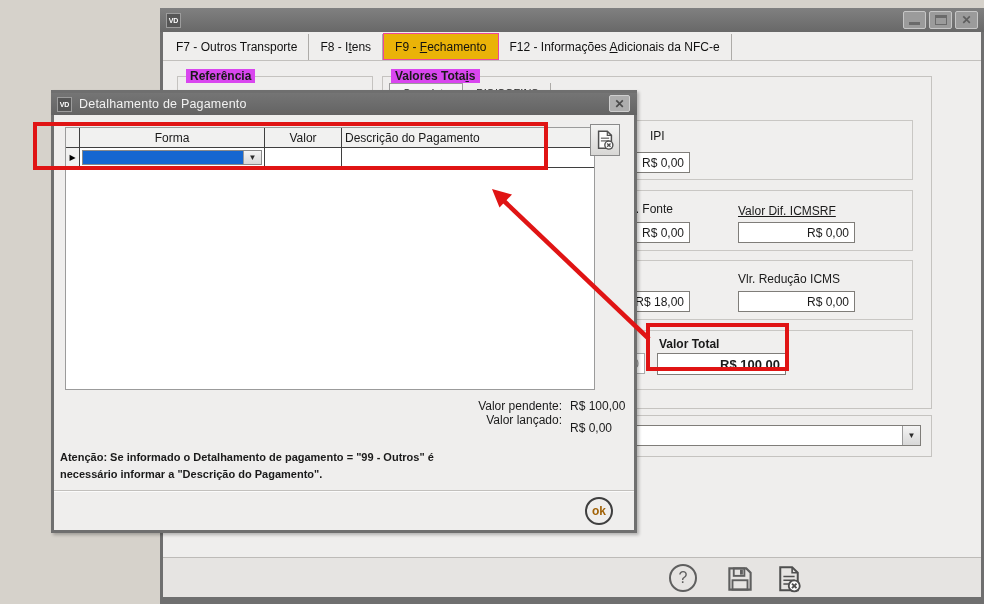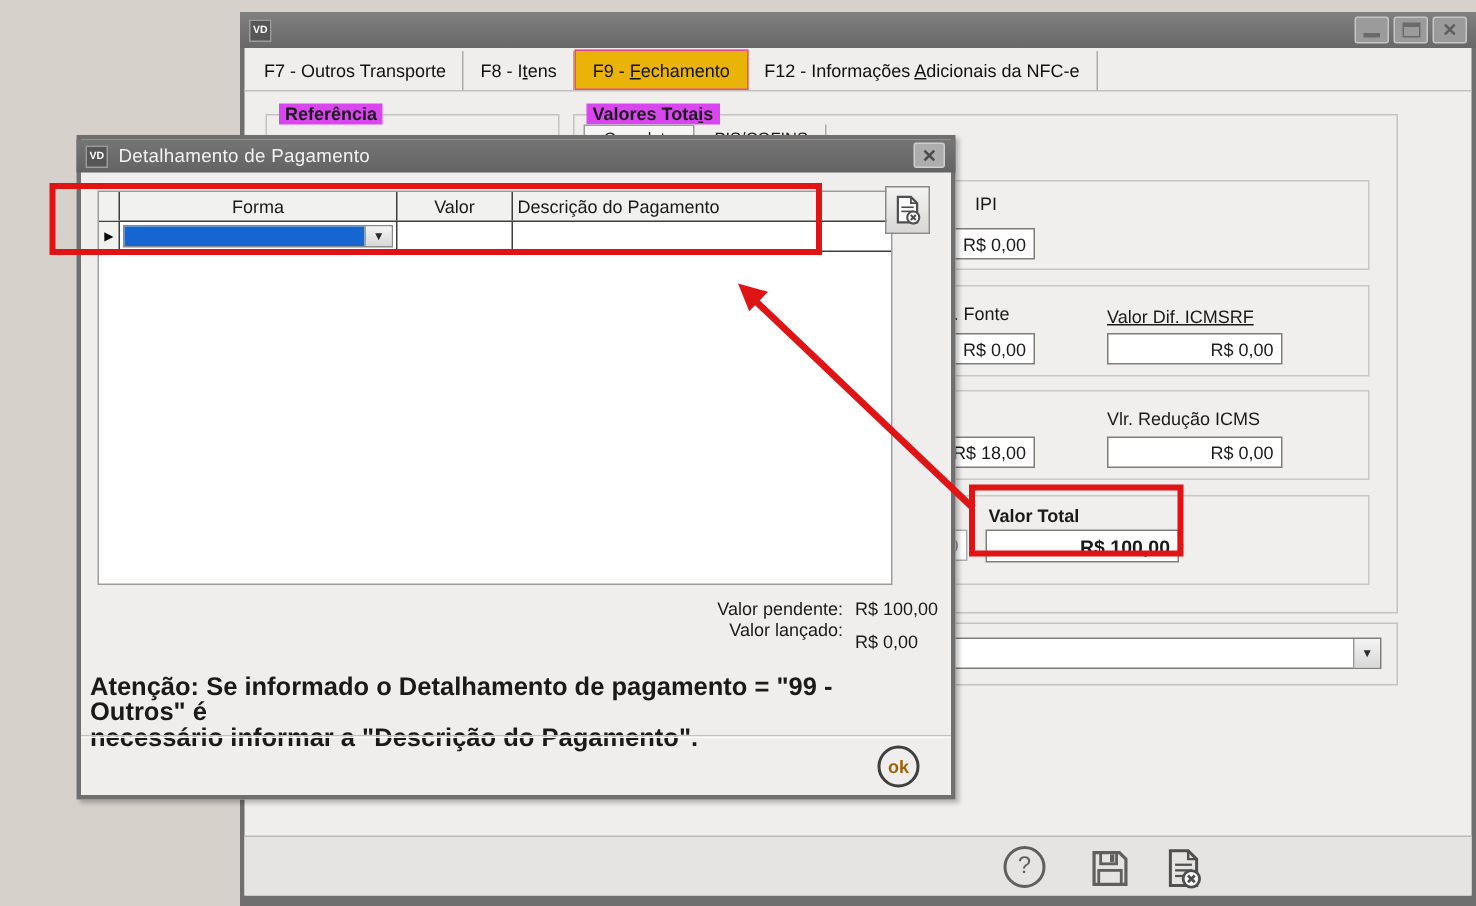--- a/index.html
+++ b/index.html
@@ -86,21 +86,21 @@
   .row-combo .blue { flex:1; background:#1566D0; }
 
   .del-btn { position:absolute; left:536px; top:31px; width:30px; height:32px;
     background:linear-gradient(#F4F4F3,#D8D7D5); border:1px solid #8A8A8A;
     display:flex; align-items:center; justify-content:center; }
 
   .pend-label { position:absolute; width:95px; text-align:right; }
   .pend-value { position:absolute; }
 
   .warning { position:absolute; left:6px; top:356px; width:550px; font-weight:bold;
-    font-size:17px; line-height:17px; }
+    font-size:11px; line-height:17px; }
   .dlg-sep { position:absolute; left:0; right:0; top:397px; height:2px;
     border-top:1px solid #C2C0BD; border-bottom:1px solid #FBFBFB; }
   .ok-btn { position:absolute; left:531px; top:404px; width:28px; height:28px;
     border:2px solid #3F3F3F; border-radius:50%; background:#EFEEED; color:#a16207;
     font-weight:bold; font-size:12px; display:flex; align-items:center; justify-content:center; }
 
   
   .anno-box { position:absolute; border:4px solid #E01414; z-index:30; pointer-events:none; }
   #anno-arrow { position:absolute; left:0; top:0; width:984px; height:604px; z-index:31;
     pointer-events:none; }

